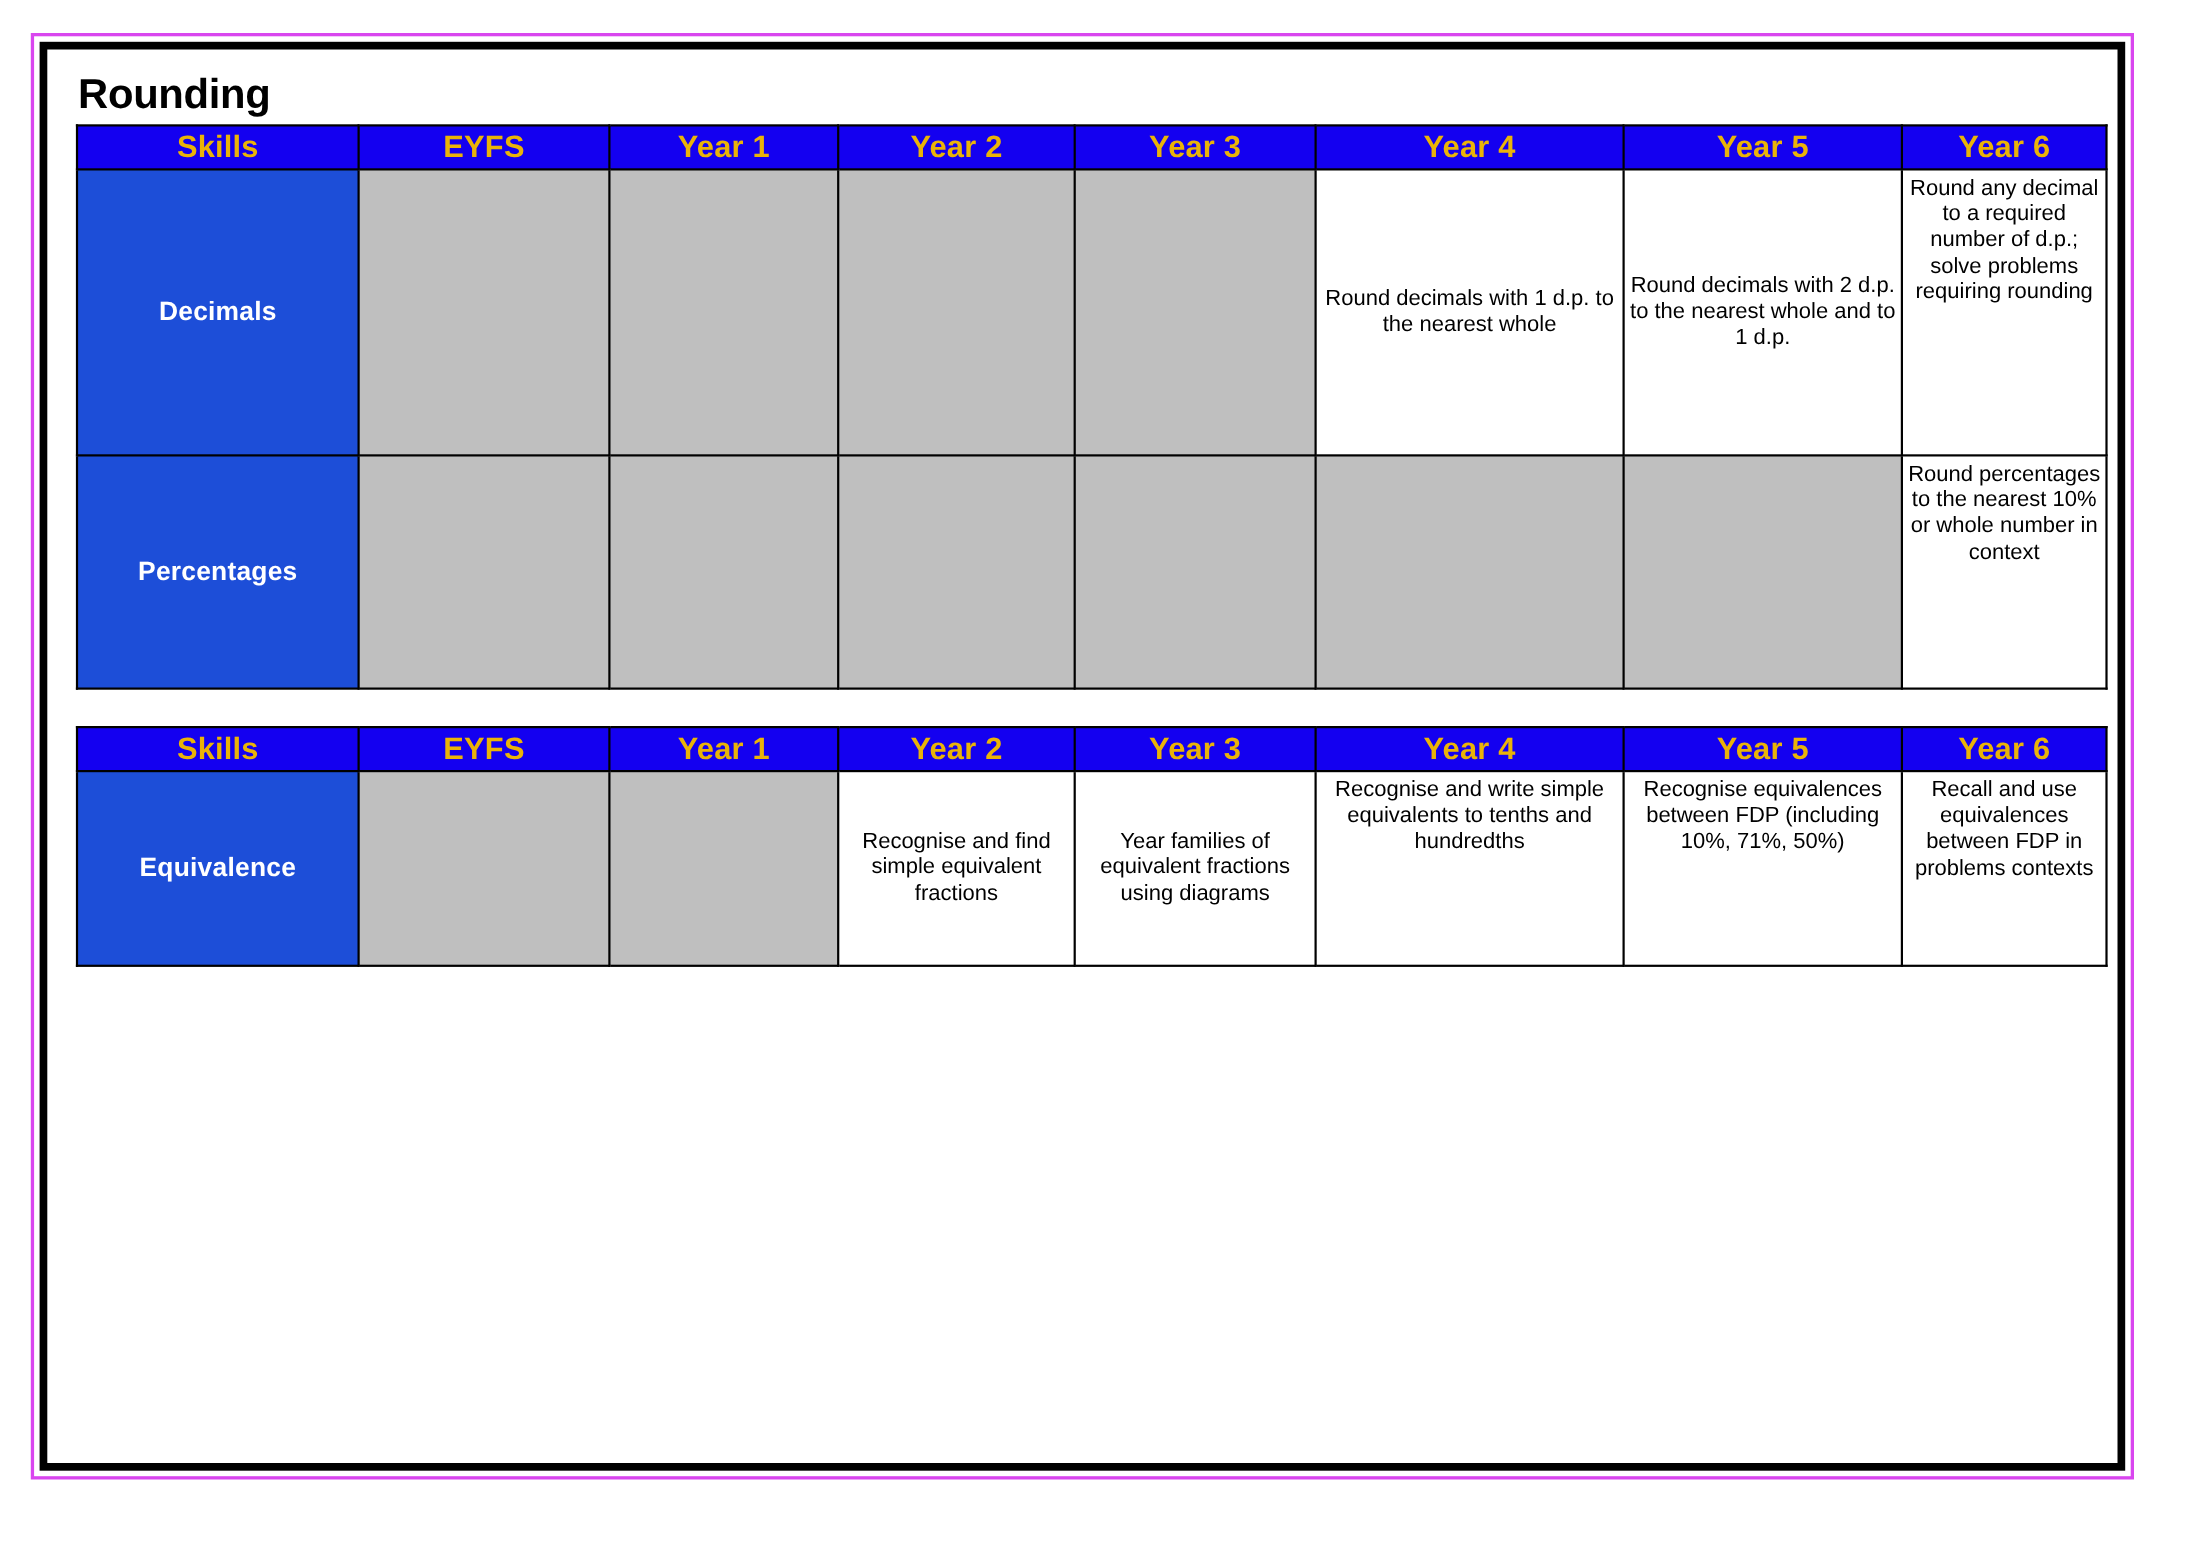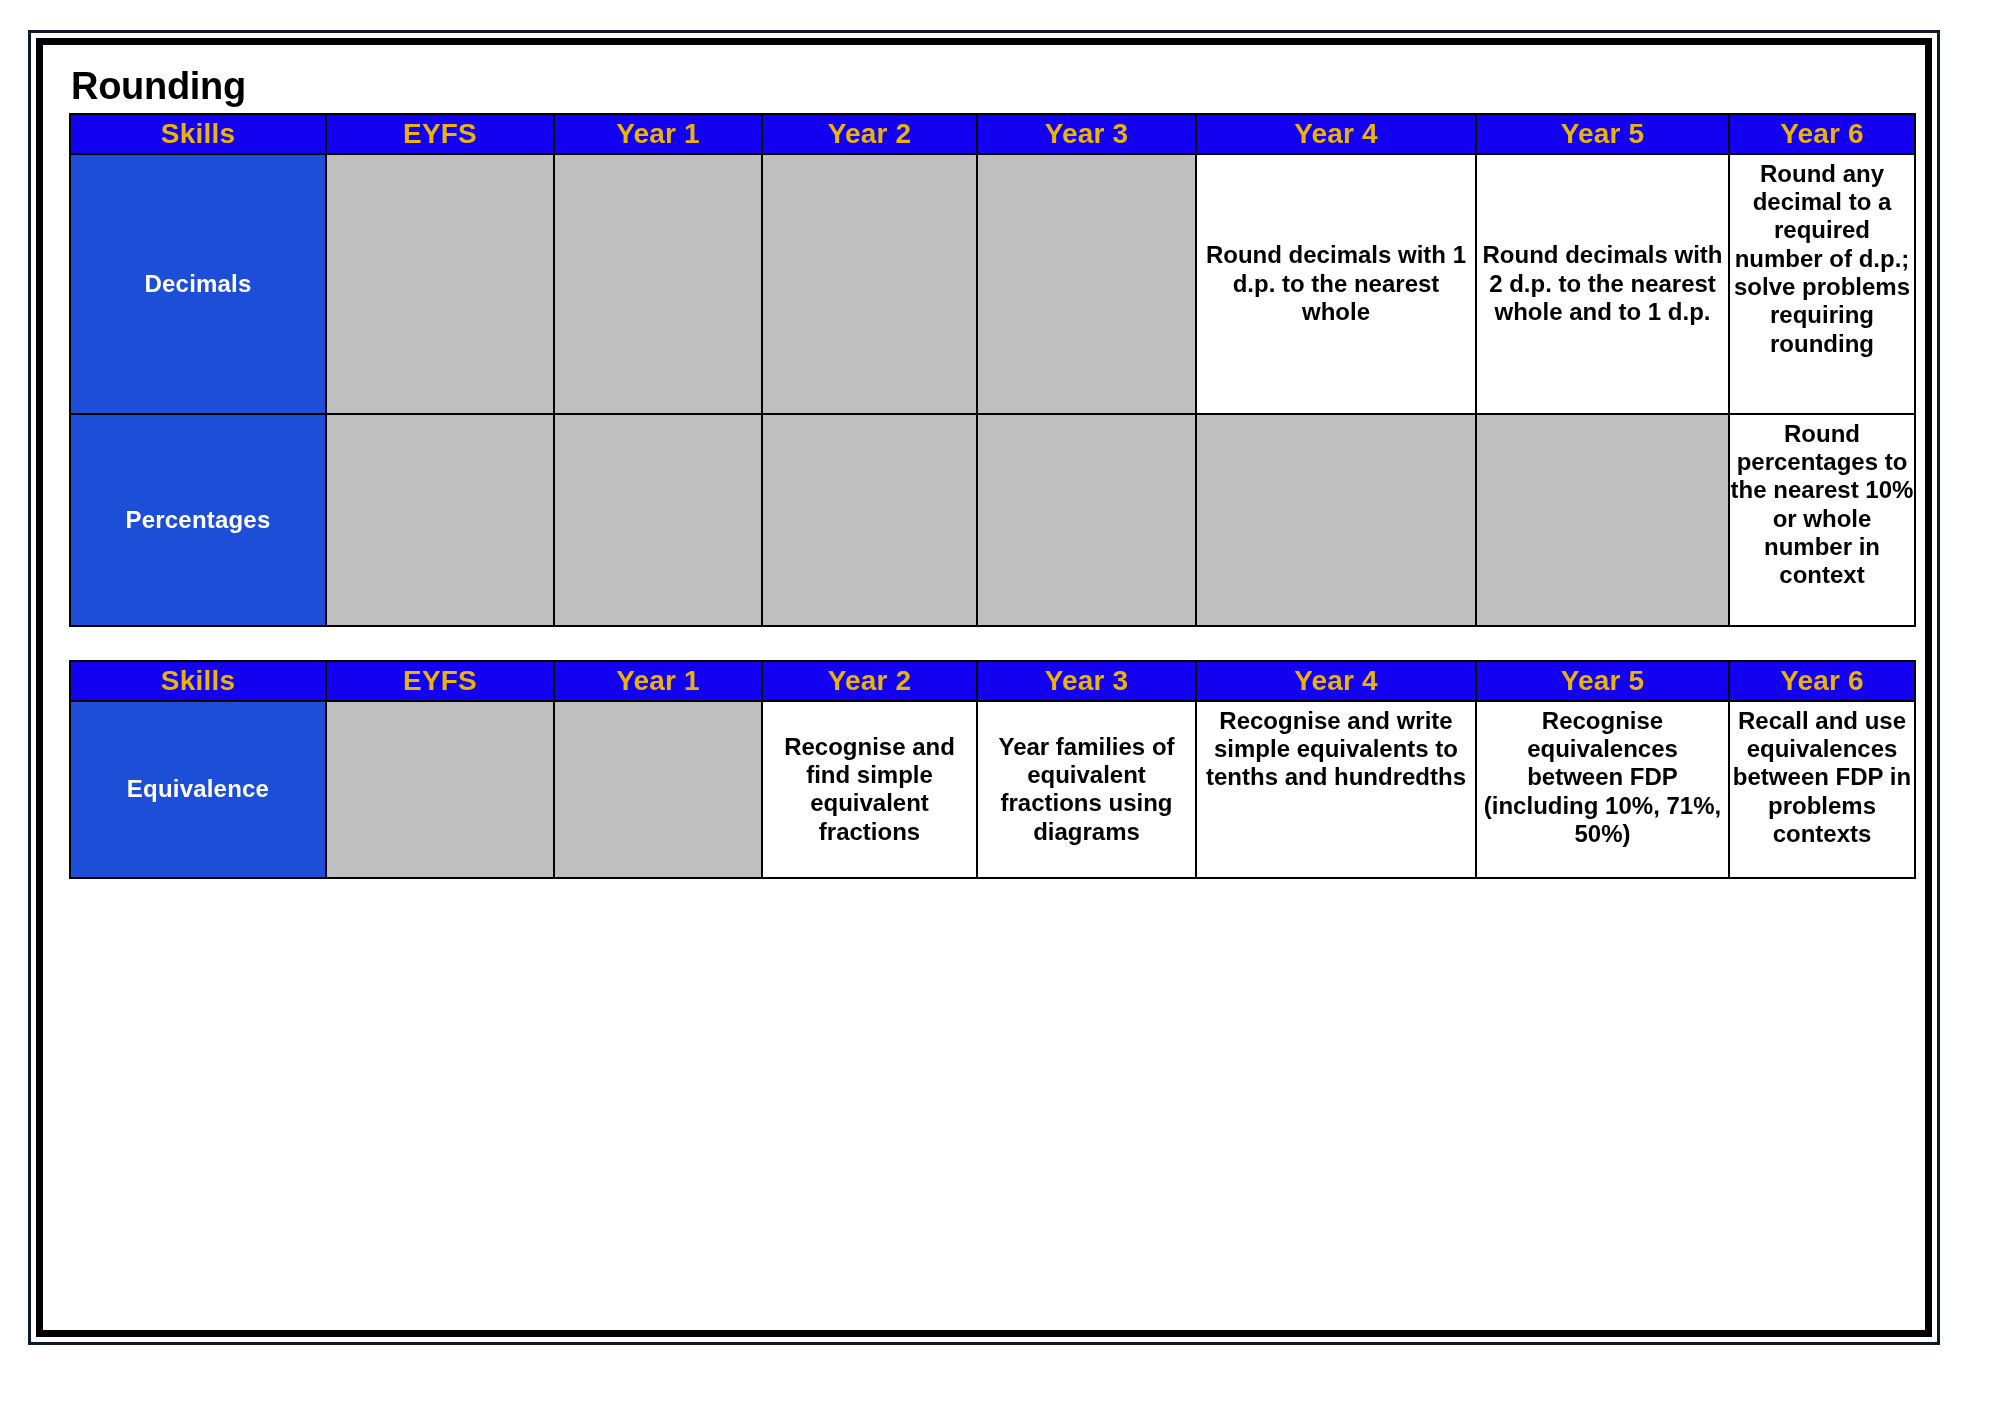--- a/index.html
+++ b/index.html
@@ -14,21 +14,21 @@
     overflow: hidden;
   }
 
   
   #page-frame {
     position: absolute;
     left: 28px;
     top: 30px;
     width: 1912px;
     height: 1315px;
-    border: 3px solid #0f172a;
+    border: 3px solid #d946ef;
     box-sizing: border-box;
     background: #ffffff;
   }
   #page-inner {
     position: absolute;
     left: 5px;
     top: 5px;
     right: 5px;
     bottom: 5px;
     border: 7px solid #000000;
@@ -95,26 +95,26 @@
 
   
   td.muted {
     background: #BFBFBF;
   }
 
   
   td.content {
     background: #ffffff;
     color: #000000;
-    font-size: 24px;
+    font-size: 20px;
     line-height: 1.18;
     text-align: center;
     vertical-align: middle;
     padding: 3px 6px;
-    font-weight: 700;
+    font-weight: 400;
   }
   td.content.mid { vertical-align: middle; }
   td.content.top { vertical-align: top; padding-top: 5px; }
 
   
   col.c-skills { width: 256px; }
   col.c-eyfs   { width: 228px; }
   col.c-y1     { width: 208px; }
   col.c-y2     { width: 215px; }
   col.c-y3     { width: 219px; }

